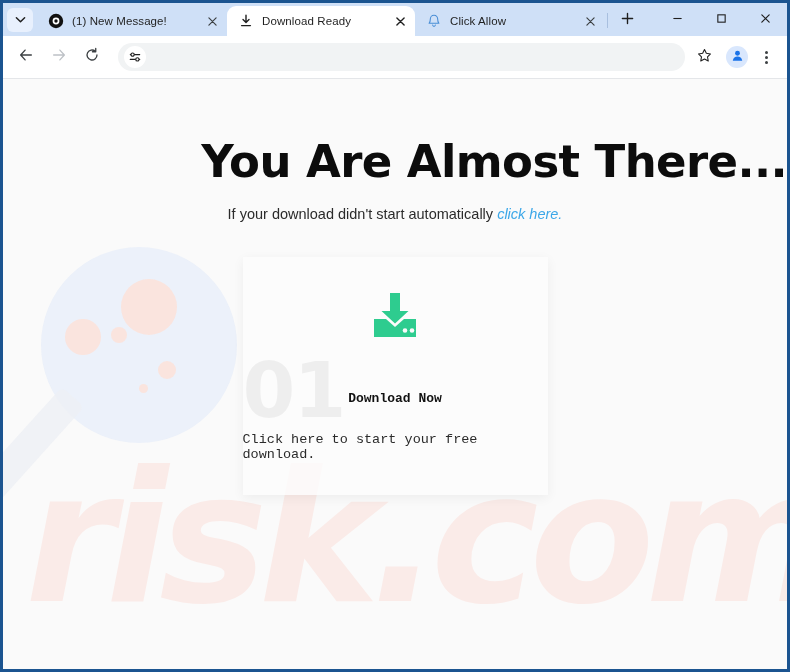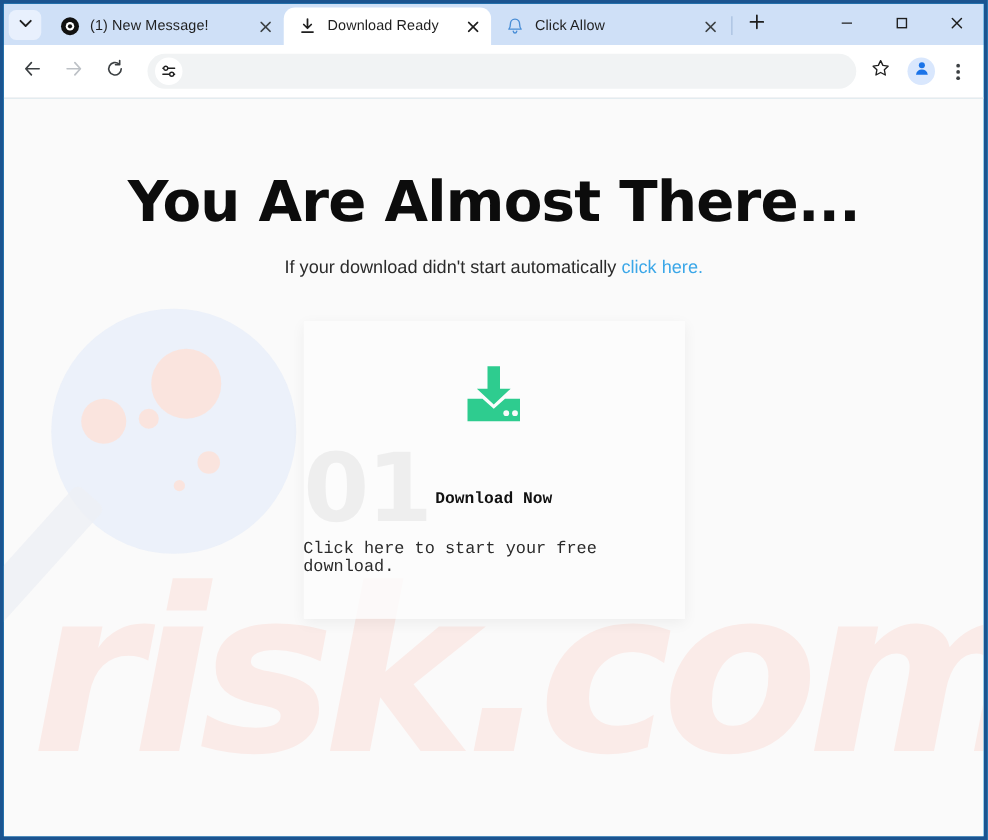--- a/index.html
+++ b/index.html
@@ -11,21 +11,21 @@
     font-family: "Liberation Sans", sans-serif;
     background: #1b5490;
   }
 
   
   #window {
     position: absolute;
     left: 0; top: 0;
     width: 790px; height: 672px;
     border: 3px solid #1b5490;
-    background: #0ea5e9;
+    background: #4d7c0f;
     overflow: hidden;
   }
 
   
   #tabstrip {
     position: relative;
     height: 33px;
     background: #cfe0f7;
     display: flex;
     align-items: flex-end;
@@ -47,21 +47,21 @@
     height: 30px;
     display: flex;
     align-items: center;
     padding: 0 6px 0 11px;
     border-radius: 9px 9px 0 0;
     flex: 0 0 auto;
     font-size: 11.5px;
     color: #1f1f1f;
   }
   .tab.inactive { background: #cfe0f7; width: 190px; }
-  .tab.active   { background: #ffffff; width: 166px; }
+  .tab.active   { background: #ffffff; width: 188px; }
 
   .tab-fav {
     width: 16px; height: 16px;
     flex: 0 0 auto;
     margin-right: 8px;
     display: flex; align-items: center; justify-content: center;
   }
   .tab-title {
     flex: 1 1 auto;
     white-space: nowrap;
@@ -238,27 +238,28 @@
   }
 
   
   #hero { position: relative; z-index: 3; text-align: center; padding-top: 56px; }
   #headline {
     font-size: 45px;
     font-weight: 700;
     color: #0c0c0c;
     letter-spacing: -0.6px;
     font-family: "DejaVu Sans", sans-serif;
+    text-align: right;
   }
   #subline {
     margin-top: 18px;
     font-size: 14.5px;
     color: #2b2b2b;
   }
-  #subline a { color: #3ba7e8; text-decoration: none; }
+  #subline a { color: #3ba7e8; text-decoration: none; font-style: italic; }
 
   
   #cards {
     position: relative;
     z-index: 3;
     margin-top: 35px;
     display: flex;
     justify-content: center;
     gap: 24px;
   }

